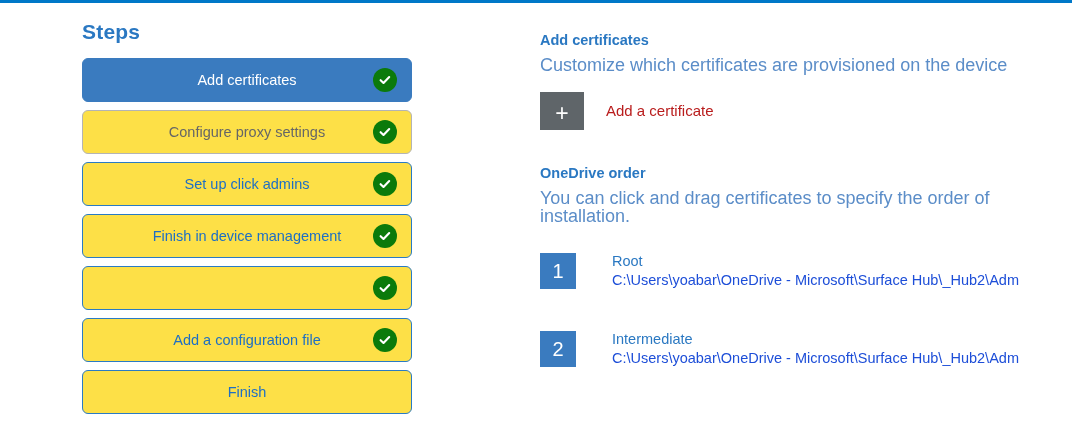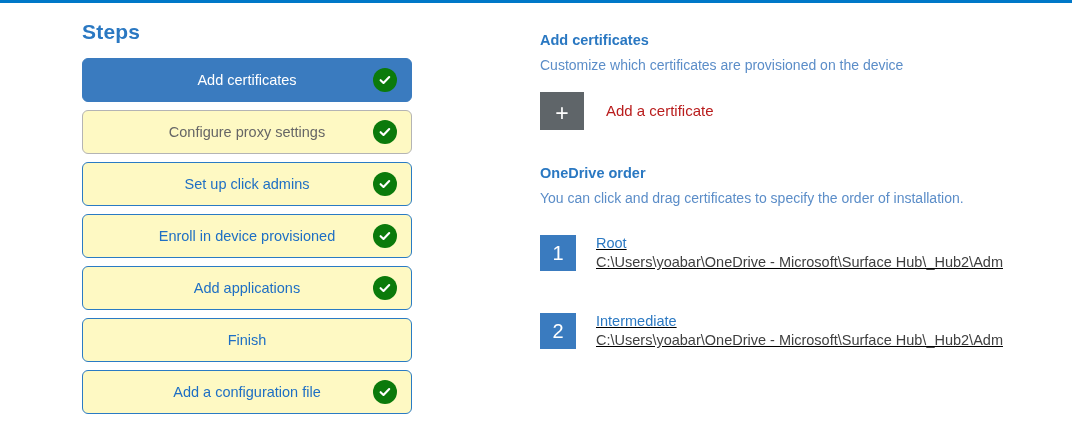--- a/index.html
+++ b/index.html
@@ -48,21 +48,21 @@
     letter-spacing: .2px;
     margin: 0 0 14px 0;
     line-height: 24px;
   }
   .step-btn {
     position: relative;
     box-sizing: border-box;
     width: 330px;
     height: 44px;
     border-radius: 6px;
-    background: #fef9c3;
+    background: #fde047;
     border: 1px solid #2a7bc4;
     margin-bottom: 8px;
     display: flex;
     align-items: center;
     justify-content: center;
     cursor: pointer;
   }
   .step-btn .step-label {
     font-size: 14.5px;
     color: #1e6fc4;
@@ -108,21 +108,21 @@
     width: 520px;
   }
   .sec-head {
     font-size: 14.5px;
     font-weight: bold;
     color: #2a78c2;
     line-height: 18px;
     margin: 0;
   }
   .sec-sub {
-    font-size: 14px;
+    font-size: 18px;
     color: #5b8dc8;
     line-height: 18px;
     margin: 7px 0 0 0;
   }
 
   
   .add-cert-row {
     display: flex;
     align-items: center;
     margin-top: 18px;
@@ -170,34 +170,33 @@
     height: 36px;
     background: #3a7bbf;
     color: #ffffff;
     font-size: 20px;
     display: flex;
     align-items: center;
     justify-content: center;
     flex: 0 0 auto;
   }
   .order-text {
-    margin-left: 20px;
+    margin-left: 36px;
     overflow: hidden;
     white-space: nowrap;
     width: 425px;
-    text-decoration: underline;
   }
   .order-name {
     font-size: 14.5px;
     color: #2a78c2;
     line-height: 19px;
   }
   .order-path {
     font-size: 14.5px;
-    color: #404040;
+    color: #1d4ed8;
     line-height: 19px;
     white-space: nowrap;
   }
 </style>
 </head>
 <body>
 
 <div class="top-rule"></div>
 
 <div class="page">
@@ -226,48 +225,47 @@
     <div class="step-btn">
       <span class="step-label">Set up click admins</span>
       <span class="check-badge">
         <svg width="14" height="14" viewBox="0 0 14 14">
             <path d="M2.6 7.2 L5.5 10.0 L11.2 4.0" stroke="#ffffff" stroke-width="2.1" fill="none" stroke-linecap="round" stroke-linejoin="round"></path>
           </svg>
       </span>
     </div>
 
     <div class="step-btn">
-      <span class="step-label">Enroll in device provisioned</span>
-      <span class="check-badge">
-        <svg width="14" height="14" viewBox="0 0 14 14">
-            <path d="M2.6 7.2 L5.5 10.0 L11.2 4.0" stroke="#ffffff" stroke-width="2.1" fill="none" stroke-linecap="round" stroke-linejoin="round"></path>
-          </svg>
-      </span>
-    </div>
-
-    <div class="step-btn">
-      <span class="step-label">Add applications</span>
+      <span class="step-label">Finish in device management</span>
+      <span class="check-badge">
+        <svg width="14" height="14" viewBox="0 0 14 14">
+            <path d="M2.6 7.2 L5.5 10.0 L11.2 4.0" stroke="#ffffff" stroke-width="2.1" fill="none" stroke-linecap="round" stroke-linejoin="round"></path>
+          </svg>
+      </span>
+    </div>
+
+    <div class="step-btn">
+      <span class="check-badge">
+        <svg width="14" height="14" viewBox="0 0 14 14">
+            <path d="M2.6 7.2 L5.5 10.0 L11.2 4.0" stroke="#ffffff" stroke-width="2.1" fill="none" stroke-linecap="round" stroke-linejoin="round"></path>
+          </svg>
+      </span>
+    </div>
+
+    <div class="step-btn">
+      <span class="step-label">Add a configuration file</span>
       <span class="check-badge">
         <svg width="14" height="14" viewBox="0 0 14 14">
             <path d="M2.6 7.2 L5.5 10.0 L11.2 4.0" stroke="#ffffff" stroke-width="2.1" fill="none" stroke-linecap="round" stroke-linejoin="round"></path>
           </svg>
       </span>
     </div>
 
     <div class="step-btn">
       <span class="step-label">Finish</span>
-    </div>
-
-    <div class="step-btn">
-      <span class="step-label">Add a configuration file</span>
-      <span class="check-badge">
-        <svg width="14" height="14" viewBox="0 0 14 14">
-            <path d="M2.6 7.2 L5.5 10.0 L11.2 4.0" stroke="#ffffff" stroke-width="2.1" fill="none" stroke-linecap="round" stroke-linejoin="round"></path>
-          </svg>
-      </span>
     </div>
   </div>
 
   <div class="detail-pane">
 
     <div class="sec-head">Add certificates</div>
     <div class="sec-sub">Customize which certificates are provisioned on the device</div>
 
     <div class="add-cert-row">
       <span class="plus-tile">

